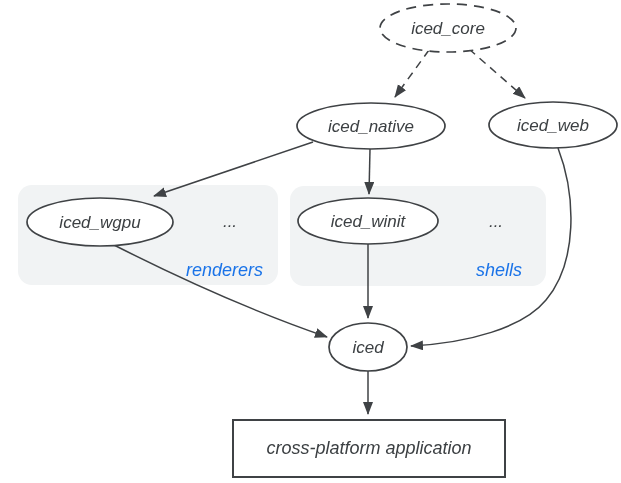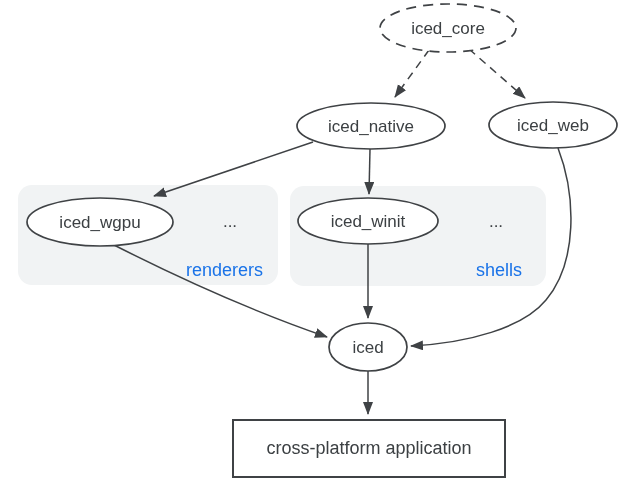--- a/index.html
+++ b/index.html
@@ -4,21 +4,21 @@
 <style>
   html, body {
     margin: 0;
     padding: 0;
     background: #ffffff;
     width: 621px;
     height: 483px;
     overflow: hidden;
     font-family: "Liberation Sans", sans-serif;
   }
-  #stage { position: relative; width: 574px; height: 483px; }
+  #stage { position: relative; width: 574px; height: 483px; font-style: italic; }
   svg { display: block; }
 
   .groupbox { fill: #f1f3f4; stroke: none; }
   .node     { fill: #ffffff; stroke: #3f4245; stroke-width: 1.7px; }
   .node-dashed { stroke-dasharray: 10 7; }
   .edge     { fill: none; stroke: #3f4245; stroke-width: 1.5px; }
   .edge-dashed { stroke-dasharray: 8 6; }
   .appbox   { fill: #ffffff; stroke: #3f4245; stroke-width: 2px; }
 
   .nlabel {

